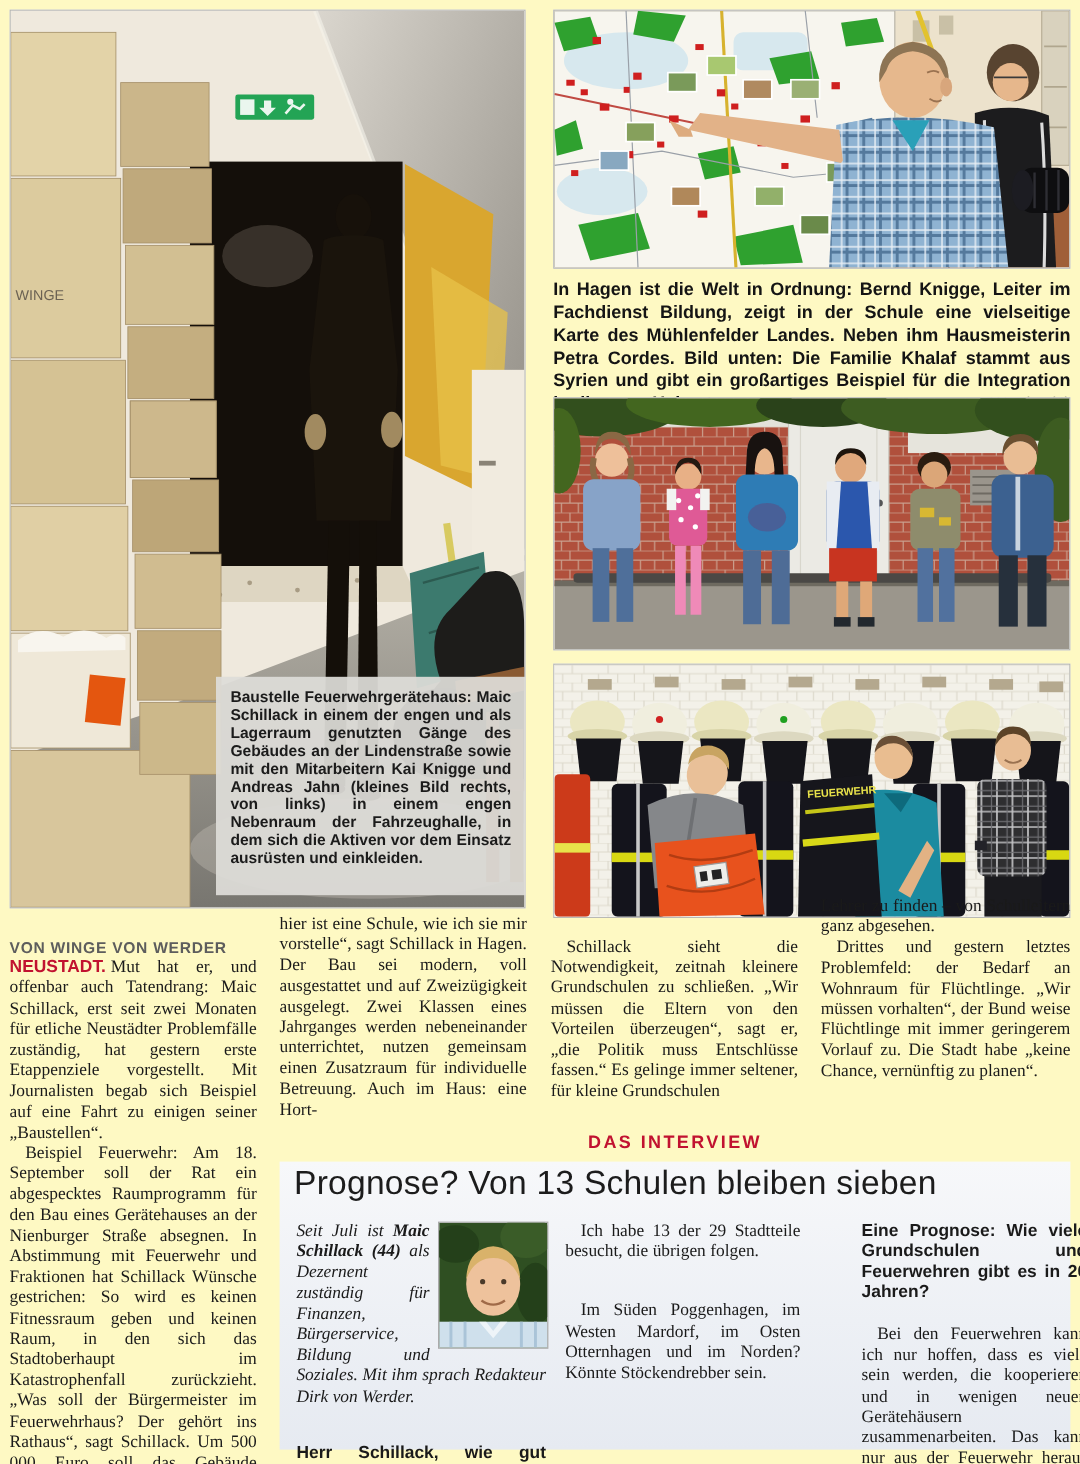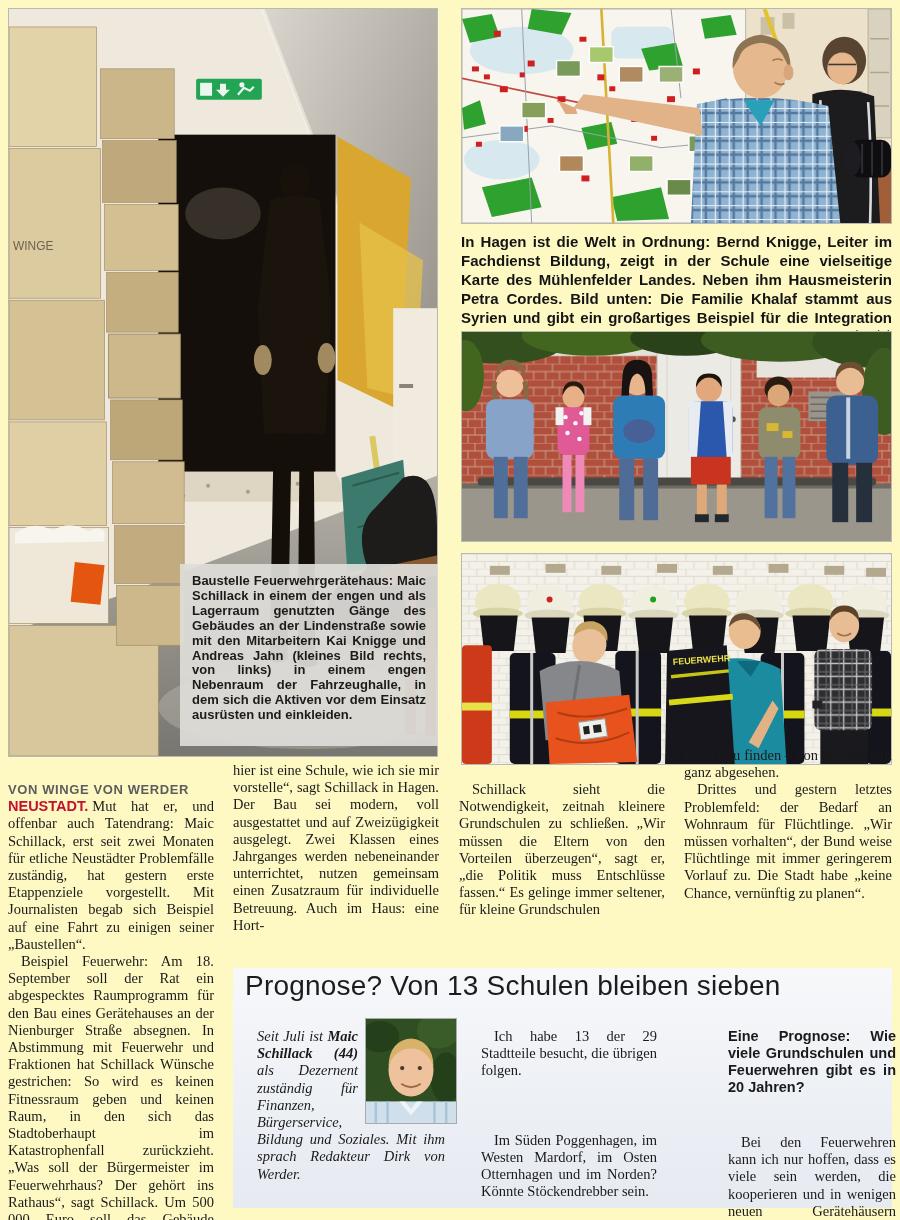--- a/index.html
+++ b/index.html
@@ -23,21 +23,21 @@
        letter-spacing:.6px;color:#5d5d5d;margin:0 0 14px 0;text-align:left;}
   .dateline{font-family:"Liberation Sans",sans-serif;font-weight:bold;color:#c11230;margin-right:4px;}
   
   .int-box{position:absolute;background:linear-gradient(180deg,#f7f8fa 0%,#edf0f5 55%,#e6eaf1 100%);}
   .int-label{position:absolute;font-family:"Liberation Sans",sans-serif;font-weight:bold;
        font-size:15px;letter-spacing:2px;color:#c11230;text-align:center;}
   .int-headline{position:absolute;font-family:"Liberation Sans",sans-serif;font-weight:normal;
        font-size:28px;letter-spacing:.2px;color:#1c1c1c;}
   .int-col{position:absolute;font-size:14.5px;line-height:17.2px;text-align:justify;
        -webkit-hyphens:auto;hyphens:auto;}
-  .int-col p{margin:12px;}
+  .int-col p{margin:2px;}
   .q{font-family:"Liberation Sans",sans-serif;font-weight:bold;line-height:17px;margin:0;}
   .a{text-indent:13px;}
   .gap{height:14px;}
   .intro{font-style:italic;}
   .intro b{font-style:italic;}
   .portrait{float:right;width:92px;height:106px;margin:2px 0 4px 7px;border:1px solid #aaa;
        box-sizing:border-box;}
   .portrait svg{display:block;width:100%;height:100%;}
 </style>
 </head>
@@ -469,20 +469,21 @@
 
   <div class="col" style="left:459px;top:781px;width:206px;height:160px;">
     <p class="ind">Schillack sieht die Notwendigkeit, zeitnah kleinere Grundschulen zu schließen. „Wir müssen die Eltern von den Vorteilen überzeugen“, sagt er, „die Politik muss Entschlüsse fassen.“ Es gelinge immer seltener, für kleine Grundschulen</p>
   </div>
 
   <div class="col" style="left:684px;top:747px;width:208px;height:160px;">
     <p>Lehrer zu finden – von Schulleitern ganz abgesehen.</p>
     <p class="ind">Drittes und gestern letztes Problemfeld: der Bedarf an Wohnraum für Flüchtlinge. „Wir müssen vorhalten“, der Bund weise Flüchtlinge mit immer geringerem Vorlauf zu. Die Stadt habe „keine Chance, vernünftig zu planen“.</p>
   </div>
 
+  <div class="int-label" style="left:233px;top:944px;width:659px;">DAS INTERVIEW</div>
 
   <div class="int-box" style="left:233px;top:968px;width:659px;height:240px;">
     <div class="int-headline" style="left:12px;top:2px;width:640px;">Prognose? Von 13 Schulen bleiben sieben</div>
 
     <div class="int-col" style="left:12px;top:48px;width:212px;height:186px;">
       <div class="portrait">
         <svg viewBox="0 0 92 106" preserveAspectRatio="none">
           <rect width="92" height="106" fill="#2f4f22"></rect>
           <ellipse cx="14" cy="18" rx="20" ry="16" fill="#24401a"></ellipse>
           <ellipse cx="74" cy="12" rx="22" ry="18" fill="#3a5c28"></ellipse>

